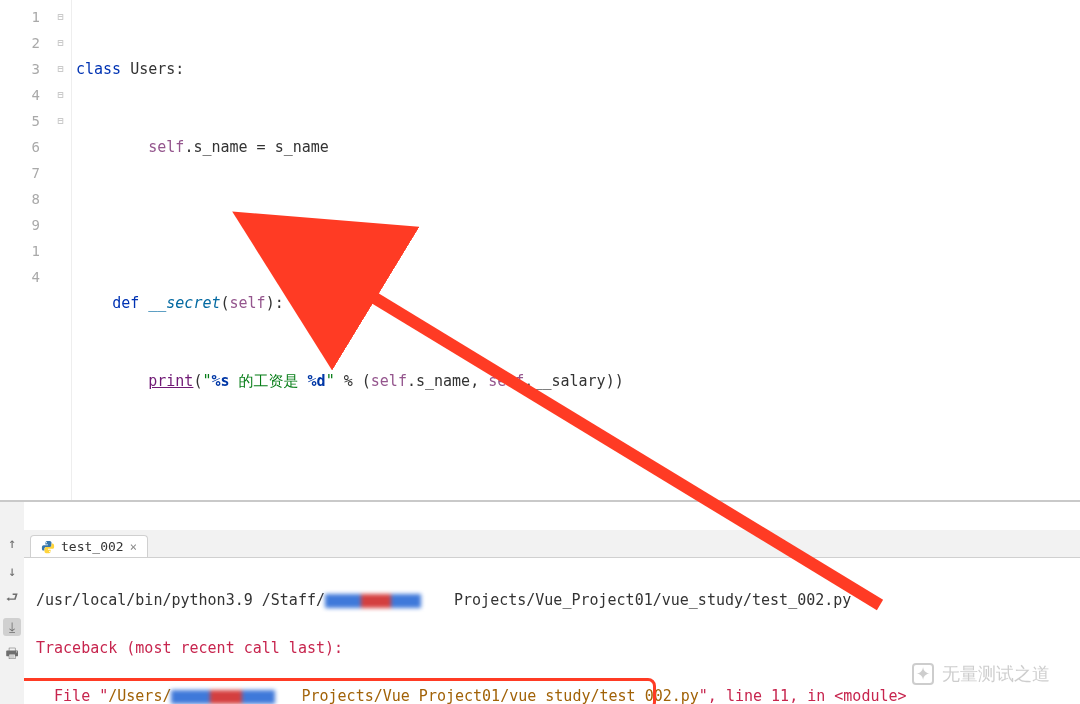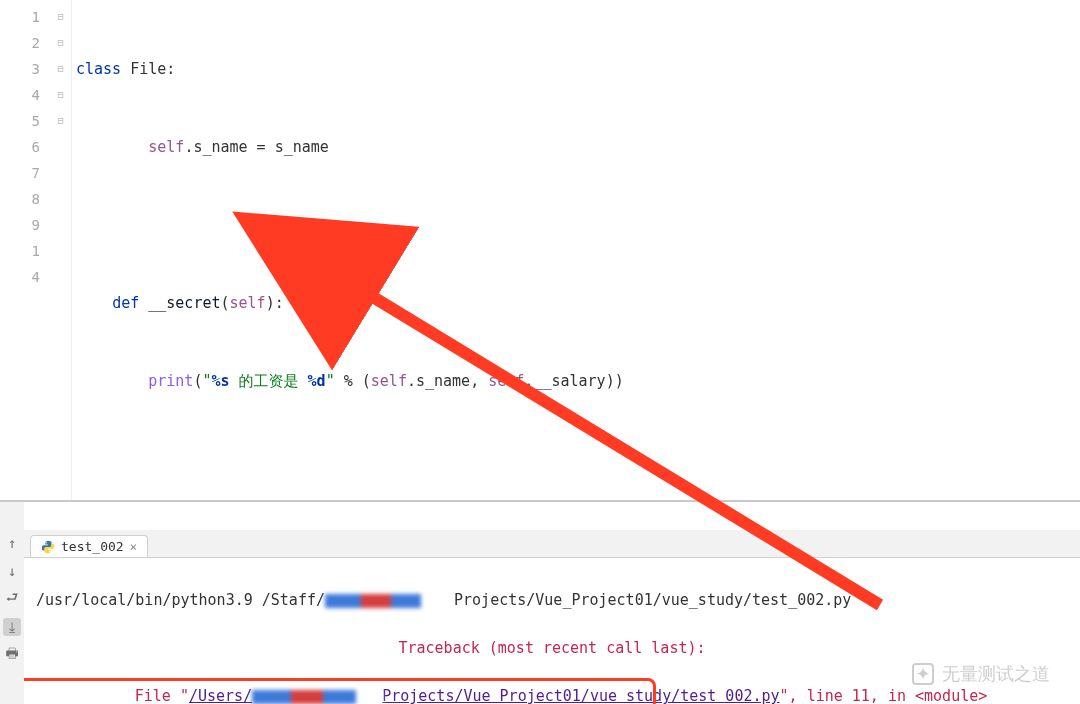--- a/index.html
+++ b/index.html
@@ -44,25 +44,25 @@
     padding-top: 4px;
     padding-left: 4px;
     line-height: 26px;
     font-size: 15px;
     white-space: pre;
     position: relative;
   }
   .code-line { height: 26px; position: relative; }
   .kw { color: #0033b3; margin-top: 26px; }
   .def { color: #b200b2; }
-  .fn { color: #0f172a; }
+  .fn { color: #0369a1; font-style: italic; }
   .self { color: #94558d; }
   .str { color: #067d17; }
   .fmt { color: #0037a6; font-weight: bold; }
-  .builtin { color: #8b5cf6; }
+  .builtin { color: #701a75; text-decoration: underline; }
 
   .arrow-overlay {
     position: absolute;
     top: 0; left: 0;
     pointer-events: none;
     z-index: 10;
   }
 
   .bottom-pane {
     border-top: 2px solid #c9c9c9;
@@ -116,22 +116,22 @@
   .tab-close { color: #888; cursor: pointer; font-size: 12px; }
   .console {
     flex: 1;
     padding: 6px 12px;
     font-size: 15px;
     line-height: 24px;
     white-space: pre;
     position: relative;
     overflow: hidden;
   }
-  .console .link { color: #4c1d95; text-decoration: underline; }
-  .console .err { color: #c7254e; text-align: center; }
+  .console .link { color: #a16207; }
+  .console .err { color: #c7254e; }
   .redact { display: inline-block; background: #fff; border-radius: 2px; height: 14px; vertical-align: middle; position: relative; }
   .redact::after { content:""; position:absolute; inset:0; background: linear-gradient(90deg, #2b6bd6 0 30%, #d02b2b 30% 55%, #2b6bd6 55% 80%, #fff 80% 100%); filter: blur(2px); opacity:0.9; }
 
   .error-highlight-box {
     position: absolute;
     border: 3px solid #ff3b24;
     border-radius: 8px;
     pointer-events: none;
   }
 
@@ -175,21 +175,21 @@
     <div class="fold-mark">⊟</div>
     <div class="fold-mark">⊟</div>
     <div></div>
     <div class="fold-mark">⊟</div>
     <div></div>
     <div class="fold-mark">⊟</div>
     <div class="fold-mark">⊟</div>
   </div>
 
   <div class="code-area">
-    <div class="code-line"><span class="kw">class</span> <span>File</span><span>:</span></div>
+    <div class="code-line"><span class="kw">class</span> <span>Users</span><span>:</span></div>
     <div class="code-line">        <span class="self">self</span><span>.</span><span>s_name</span><span> = </span><span>s_name</span></div>
     <div class="code-line"></div>
     <div class="code-line">    <span class="kw">def</span> <span class="fn">__secret</span><span>(</span><span class="self">self</span><span>):</span></div>
     <div class="code-line">        <span class="builtin">print</span><span>(</span><span class="str">"</span><span class="fmt">%s</span><span class="str"> 的工资是 </span><span class="fmt">%d</span><span class="str">"</span><span> % </span><span>(</span><span class="self">self</span><span>.</span><span>s_name</span><span>, </span><span class="self">self</span><span>.</span><span>__salary</span><span>))</span></div>
     <div class="code-line"></div>
     <div class="code-line"></div>
     
     
   </div>
 

